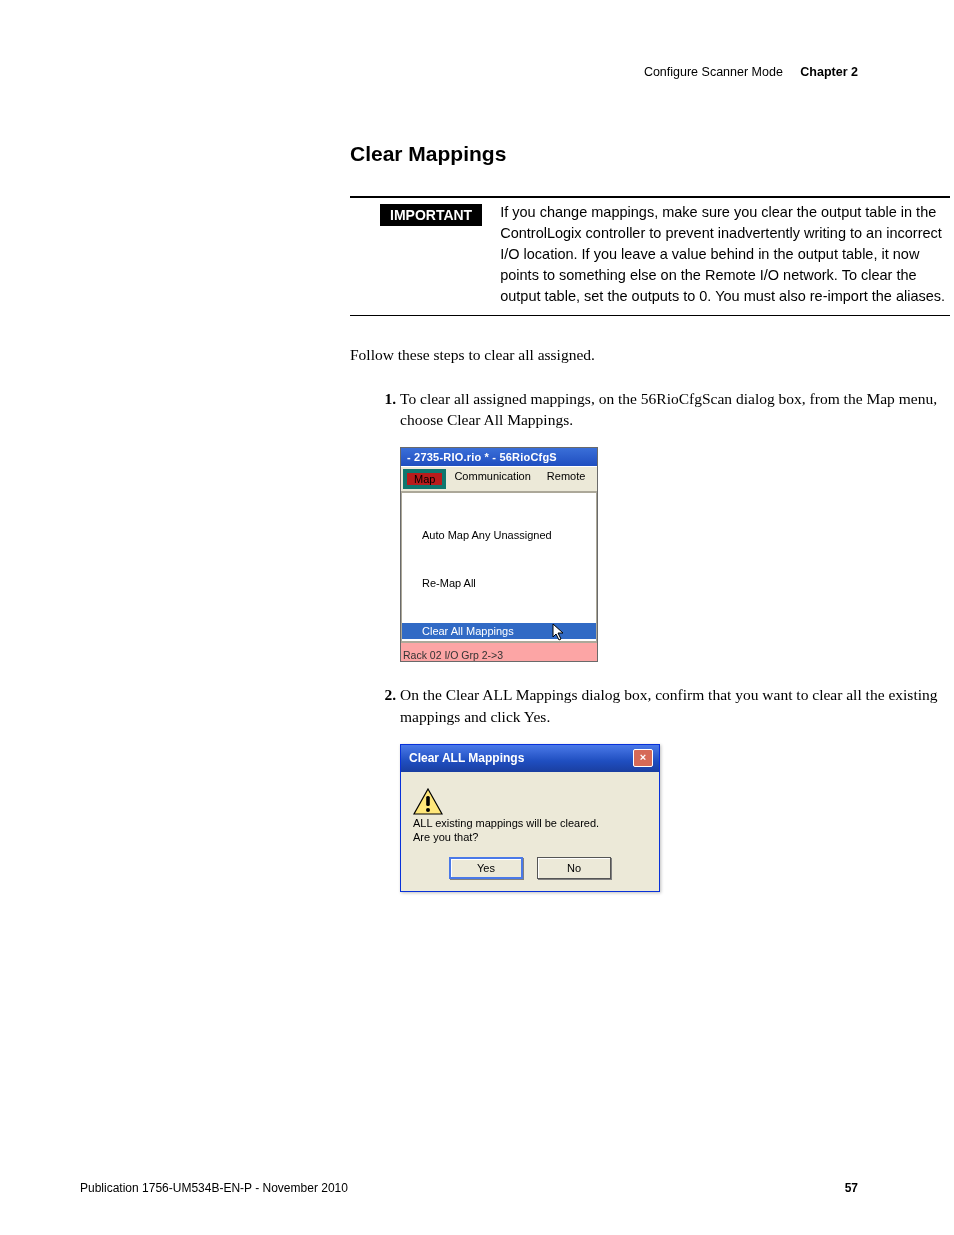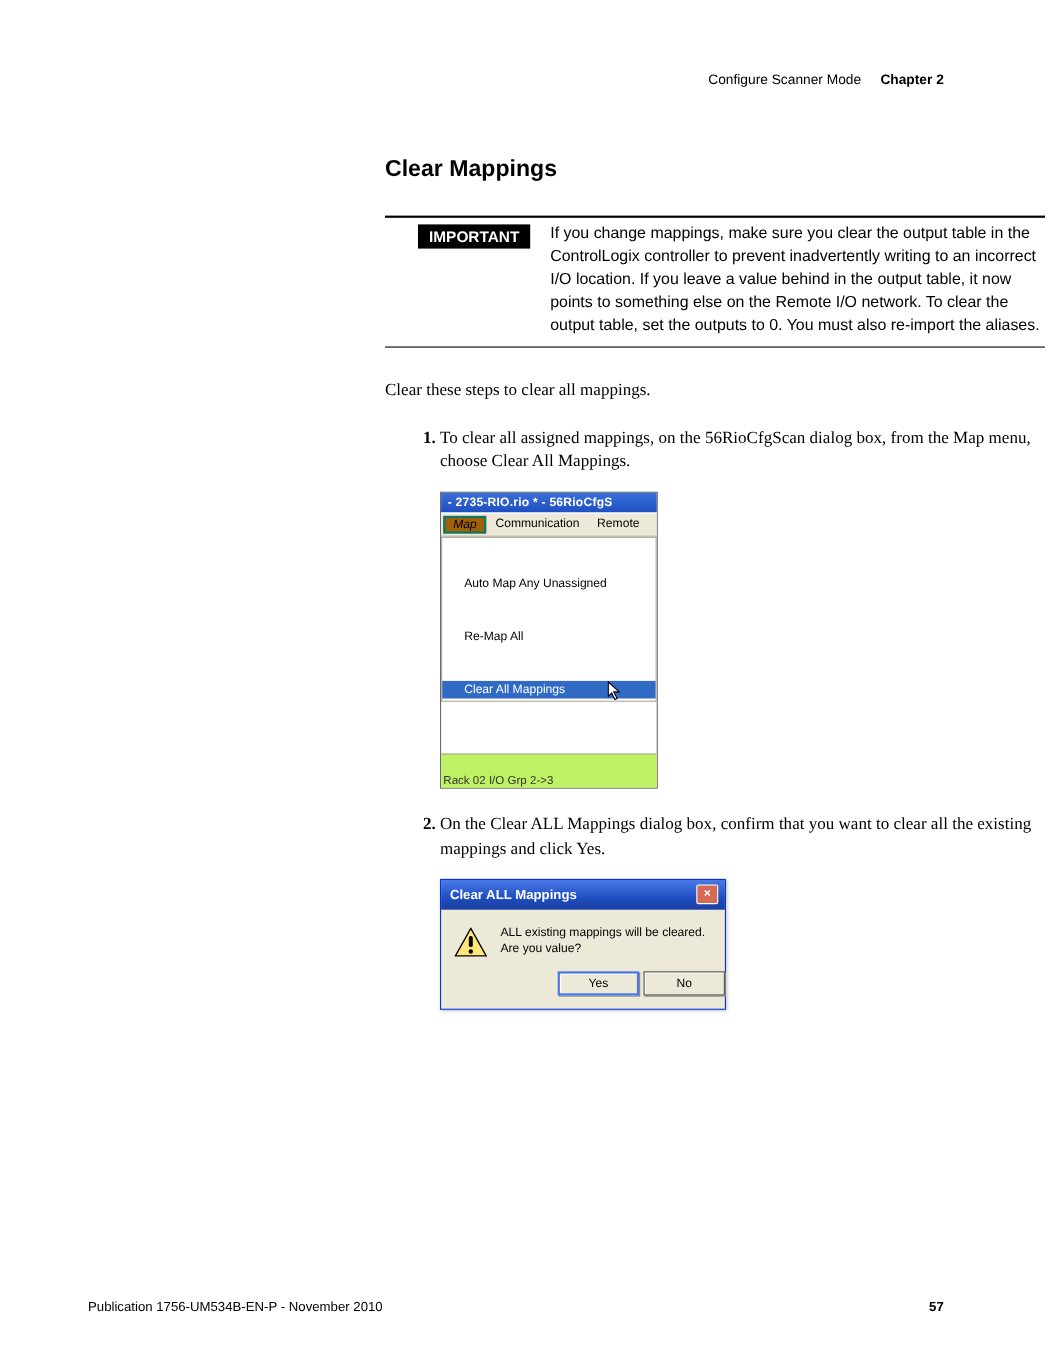--- a/index.html
+++ b/index.html
@@ -100,46 +100,44 @@
     border-top: 1px solid #fff;
     border-bottom: 1px solid #aca899;
     padding: 2px 2px;
     display: flex;
     gap: 0;
   }
   .ss1-mitem {
     padding: 1px 8px;
   }
   .ss1-mitem.active {
-    background: #a16207;
-    border: 2px solid #0f766e;
+    background: #b91c1c;
+    border: 4px solid #0f766e;
     padding: 0 7px;
-    font-style: italic;
   }
   .ss1-drop {
     background: #fff;
     border: 1px solid #aca899;
     padding: 2px 0;
   }
   .ss1-opt {
     padding: 2px 12px 2px 20px;
     margin-top: 32px;
   }
   .ss1-opt.sel {
     background: #316AC5;
     color: #fff;
     position: relative;
   }
   .ss1-below {
-    background: #bef264;
+    background: #fca5a5;
     font-size: 10.5px;
-    padding: 18px 2px 0 2px;
+    padding: 6px 2px 0 2px;
     border-top: 1px solid #aca899;
     color: #333;
-    margin-top: 47px;
   }
   .cursor-svg {
     position: absolute;
     right: 26px;
     top: 0px;
   }
 
   
   .screenshot2 {
     margin-left: 320px;
@@ -170,31 +168,32 @@
     font-size: 11px;
     display: inline-flex;
     align-items: center;
     justify-content: center;
     line-height: 1;
   }
   .ss2-body {
     display: flex;
     padding: 14px 12px 6px 12px;
     align-items: flex-start;
+    flex-direction: column;
   }
   .warn-icon {
     flex: 0 0 auto;
     margin-right: 12px;
     margin-top: 2px;
   }
   .ss2-msg { line-height: 1.35; }
   .ss2-buttons {
     display: flex;
-    justify-content: flex-end;
-    gap: 4px;
+    justify-content: center;
+    gap: 14px;
     padding: 6px 0 12px 0;
   }
   .ss2-btn {
     width: 74px;
     height: 22px;
     background: #ece9d8;
     border: 1px solid #555;
     font-family: Tahoma, Arial, sans-serif;
     font-size: 11px;
     box-shadow: inset 1px 1px 0 #fff, 1px 1px 0 #808080;
@@ -224,21 +223,21 @@
     <span class="bold">Chapter 2</span>
   </div>
 
   <div class="section-title">Clear Mappings</div>
 
   <div class="important-box">
     <div class="important-badge">IMPORTANT</div>
     <div class="important-text">If you change mappings, make sure you clear the output table in the ControlLogix controller to prevent inadvertently writing to an incorrect I/O location. If you leave a value behind in the output table, it now points to something else on the Remote I/O network. To clear the output table, set the outputs to 0. You must also re-import the aliases.</div>
   </div>
 
-  <div class="body-text">Clear these steps to clear all mappings.</div>
+  <div class="body-text">Follow these steps to clear all assigned.</div>
 
   <ol class="steps">
     <li>To clear all assigned mappings, on the 56RioCfgScan dialog box, from the Map menu, choose Clear All Mappings.</li>
   </ol>
 
   <div class="screenshot1">
     <div class="ss1-title">- 2735-RIO.rio * - 56RioCfgS</div>
     <div class="ss1-menubar">
       <div class="ss1-mitem active">Map</div>
       <div class="ss1-mitem">Communication</div>
@@ -269,21 +268,21 @@
       </span>
     </div>
     <div class="ss2-body">
       <svg class="warn-icon" width="30" height="28" viewBox="0 0 30 28">
         <polygon points="15,1 29,26 1,26" fill="#ffe77a" stroke="#000" stroke-width="1.2"></polygon>
         <rect x="13.2" y="8" width="3.6" height="10" rx="1.5" fill="#000"></rect>
         <circle cx="15" cy="22" r="2" fill="#000"></circle>
       </svg>
       <div class="ss2-msg">
         <div>ALL existing mappings will be cleared.</div>
-        <div>Are you value?</div>
+        <div>Are you that?</div>
       </div>
     </div>
     <div class="ss2-buttons">
       <button class="ss2-btn default">Yes</button>
       <button class="ss2-btn">No</button>
     </div>
   </div>
 
   <div class="footer">
     <span>Publication 1756-UM534B-EN-P - November 2010</span>

